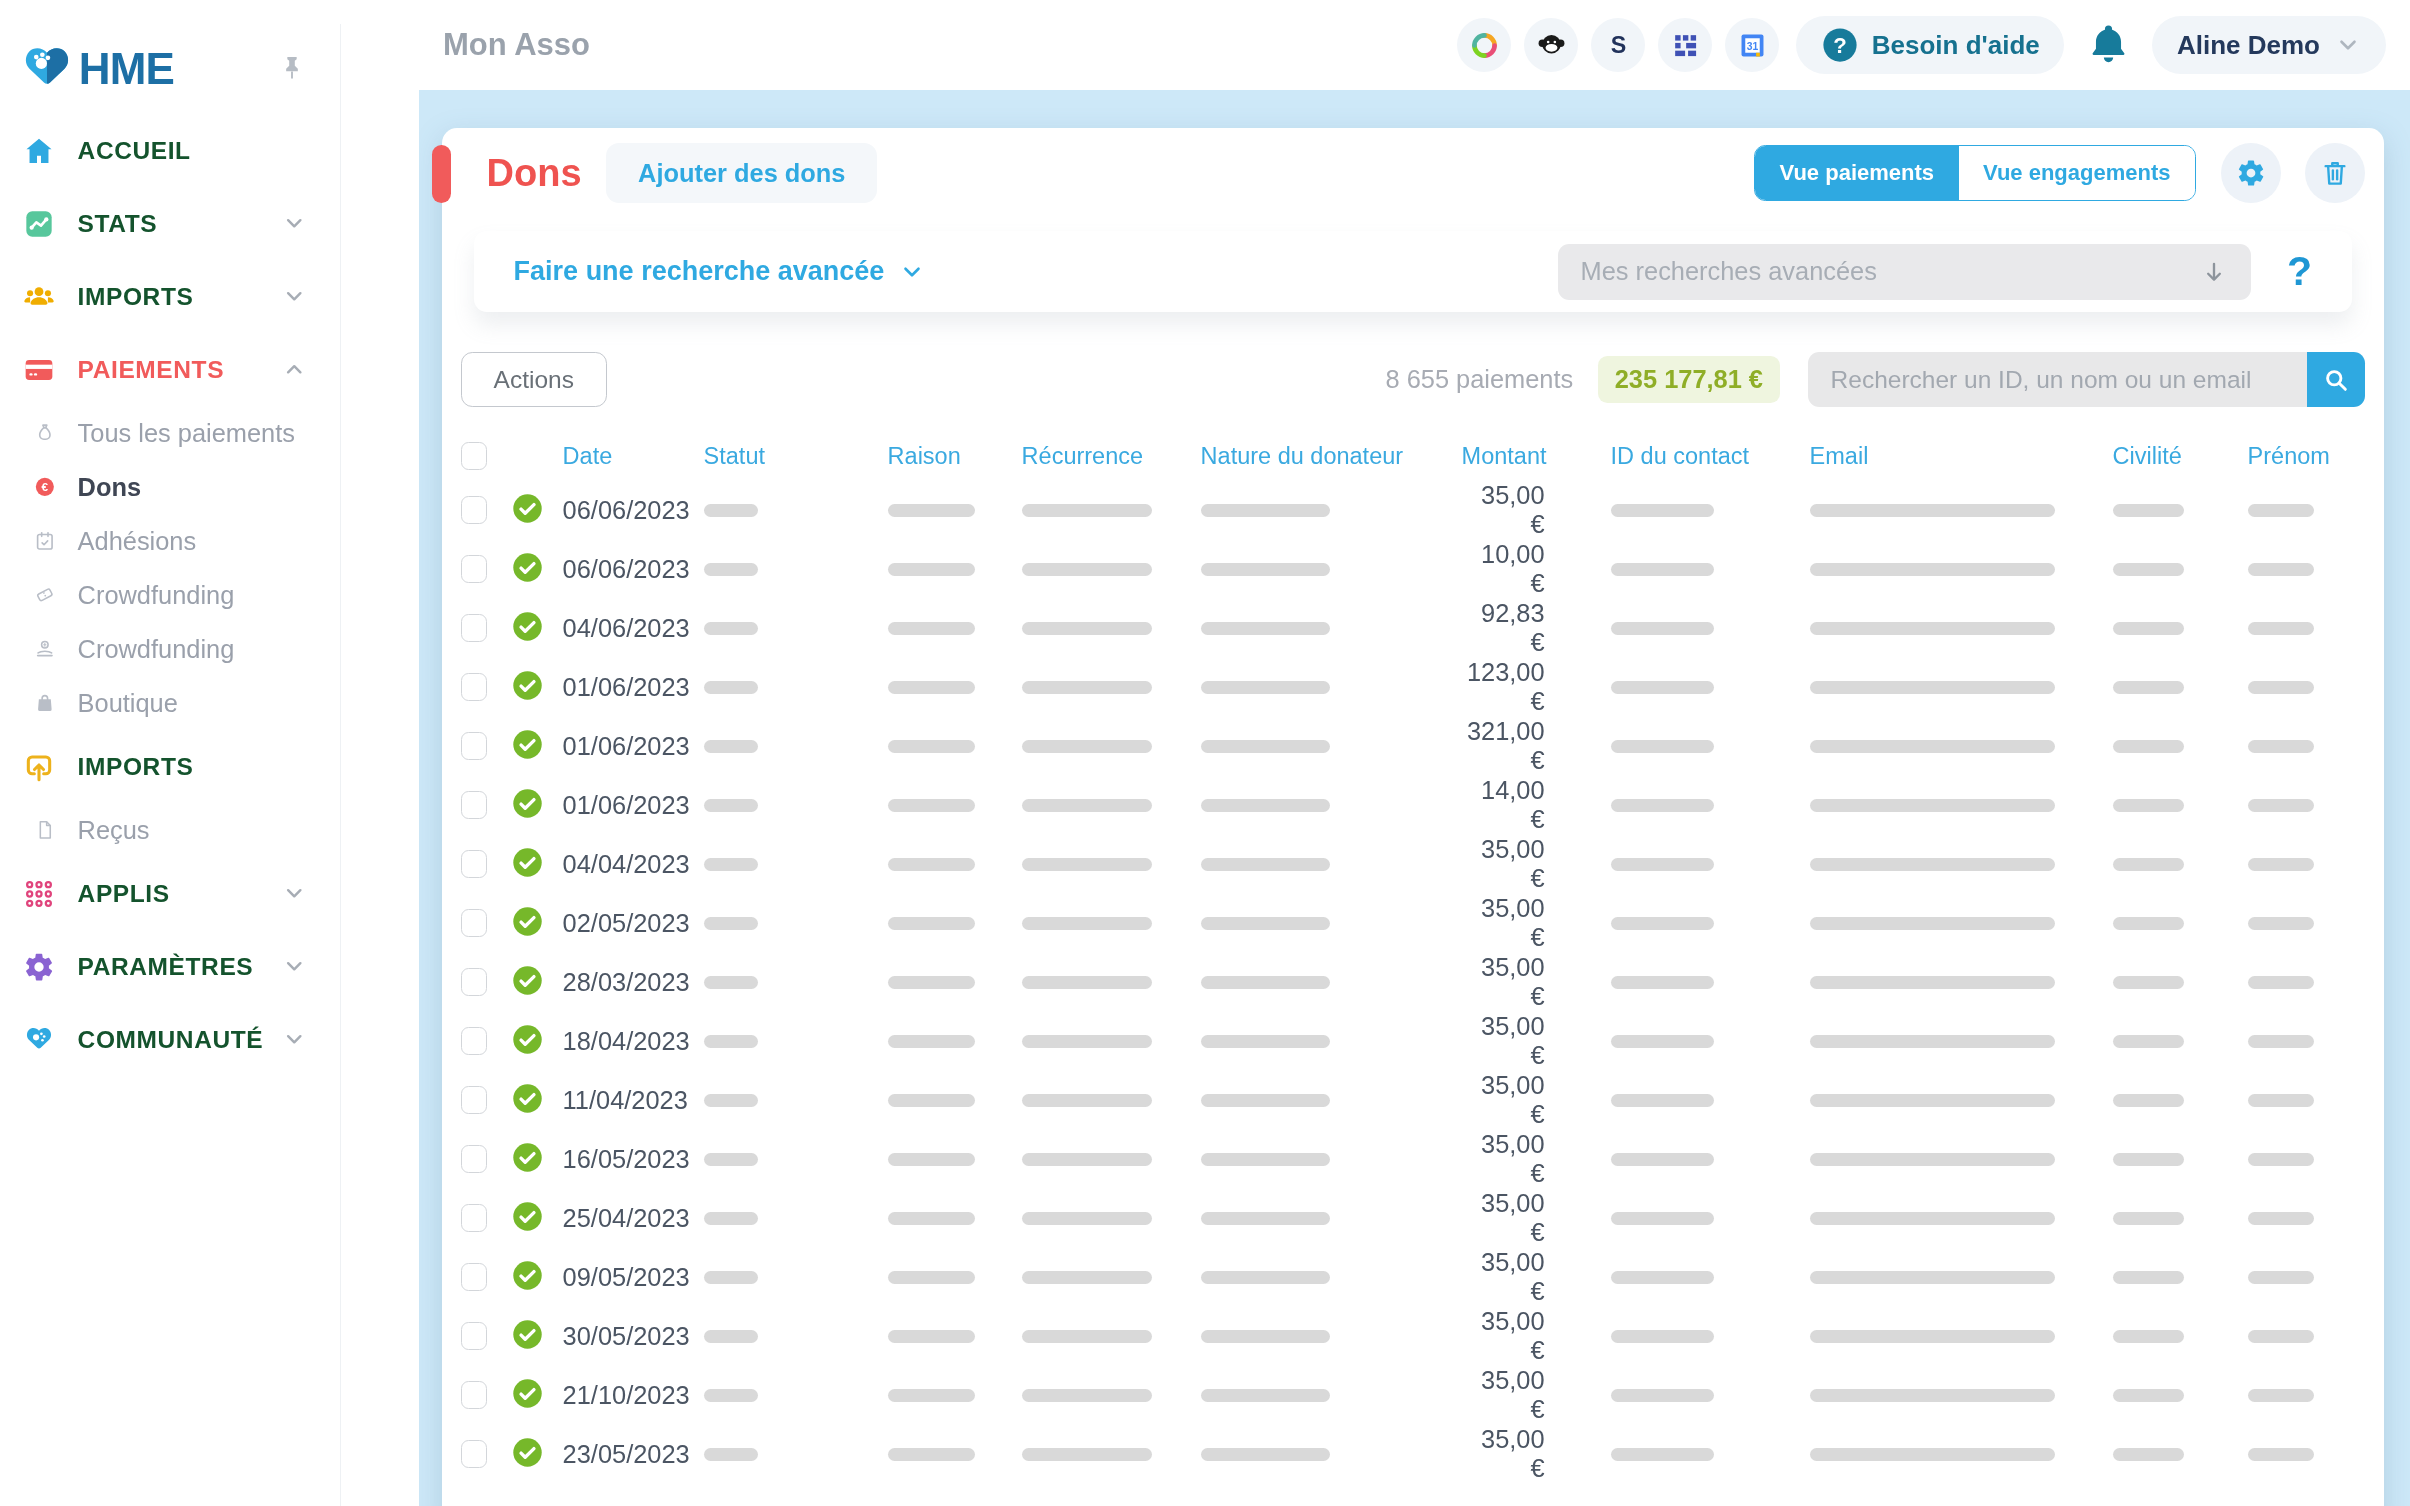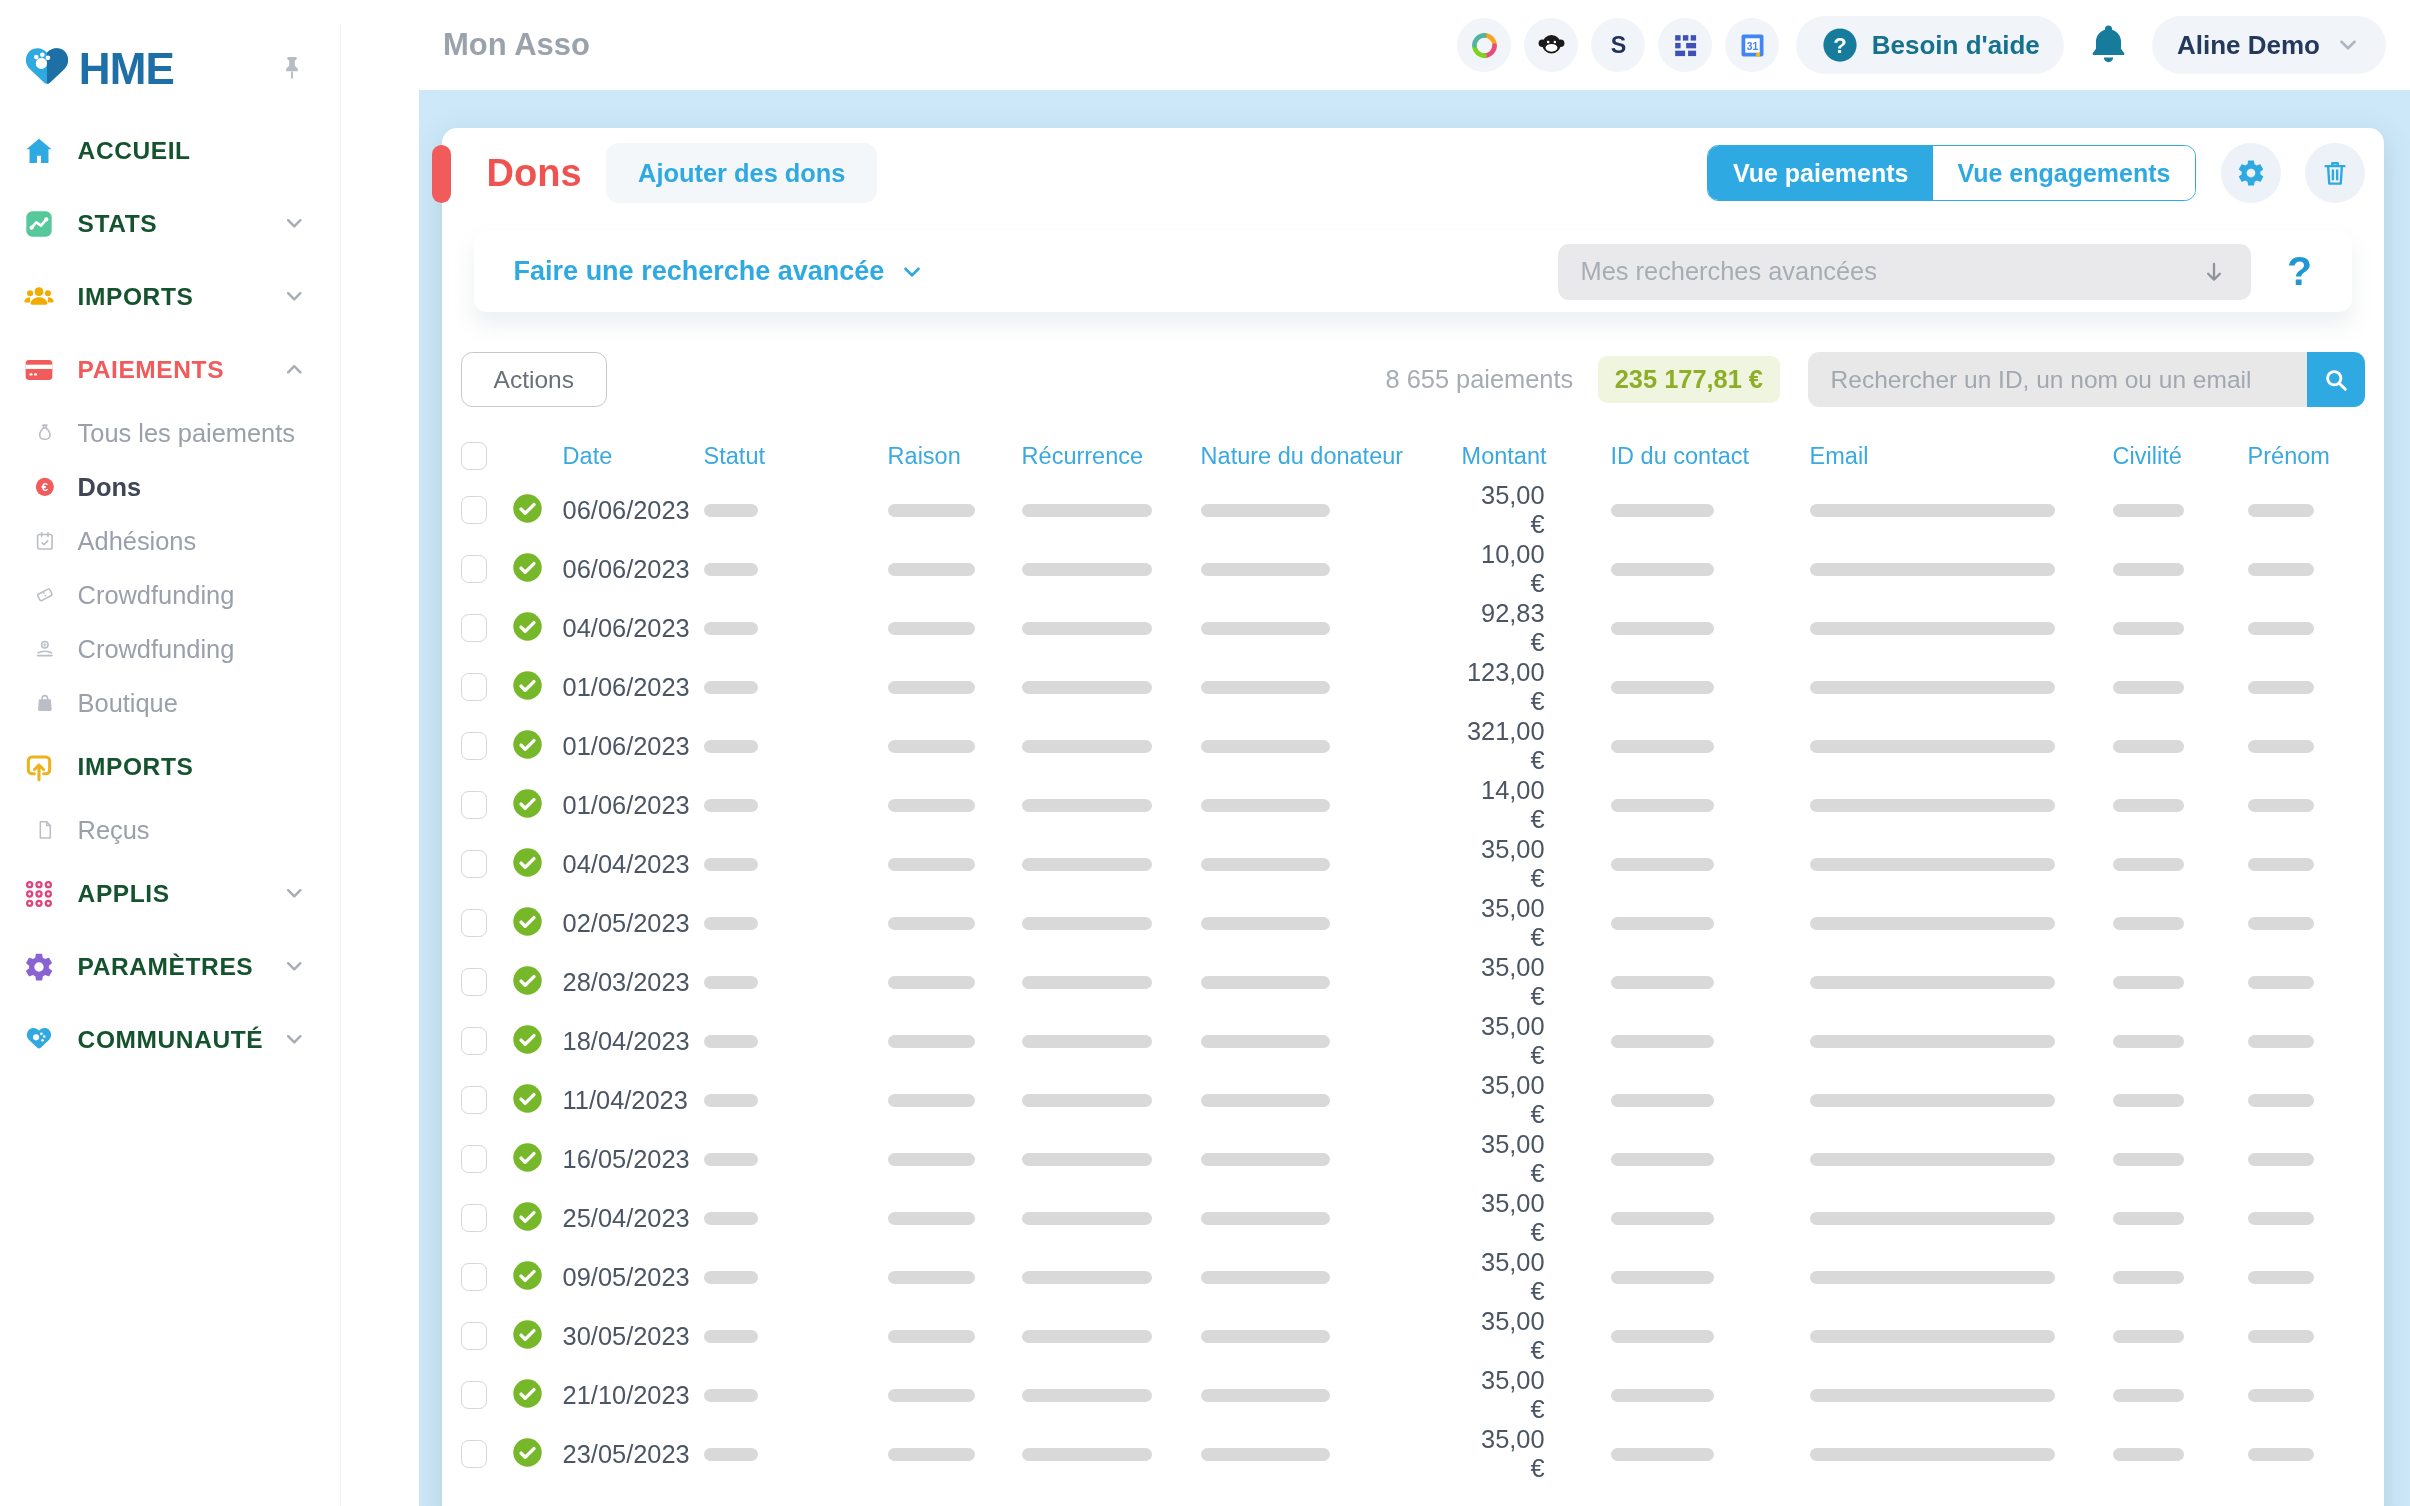--- a/index.html
+++ b/index.html
@@ -58,21 +58,21 @@
     border-radius:15px;box-shadow:0 9.4px 28px rgba(90,130,160,.25);padding:0 19px;}
   .accent-pill{position:absolute;left:-9.4px;top:17px;width:19px;height:58px;border-radius:9.4px;
     background:#f15b5b;}
 
   .title-row{display:flex;align-items:center;margin-top:15px;height:60px;}
   .page-title{font-size:38px;font-weight:bold;color:#ef5350;margin-left:26px;}
   .add-btn{margin-left:24.5px;height:60px;padding:0 32px;border:none;border-radius:13px;
     background:#f4f7fa;color:#2fa9e1;font-size:25.4px;font-weight:bold;cursor:pointer;font-family:inherit;}
   .spacer{flex:1;}
   .view-toggle{display:flex;border:1.9px solid #2fa9e1;border-radius:11.3px;overflow:hidden;height:56px;}
-  .view-toggle .seg{border:none;background:#fff;color:#2fa9e1;font-size:25px;font-weight:bold;
+  .view-toggle .seg{border:none;background:#fff;color:#2fa9e1;font-size:22px;font-weight:bold;
     padding:0 24.5px;cursor:pointer;font-family:inherit;}
   .view-toggle .seg.active{background:#2fa9e1;color:#fff;}
   .round-btn{width:60px;height:60px;border-radius:50%;border:none;background:#edf2f8;color:#2fa9e1;
     display:flex;align-items:center;justify-content:center;cursor:pointer;margin-left:24.5px;}
   .round-btn svg{width:30px;height:30px;}
 
   .filter-bar{margin:28px 13px 0;height:81px;background:#fff;border-radius:13px;
     box-shadow:0 13px 21px rgba(140,155,170,.16);display:flex;align-items:center;
     justify-content:space-between;padding:0 40px;}
   .adv-link{border:none;background:none;display:flex;align-items:center;gap:15px;cursor:pointer;

